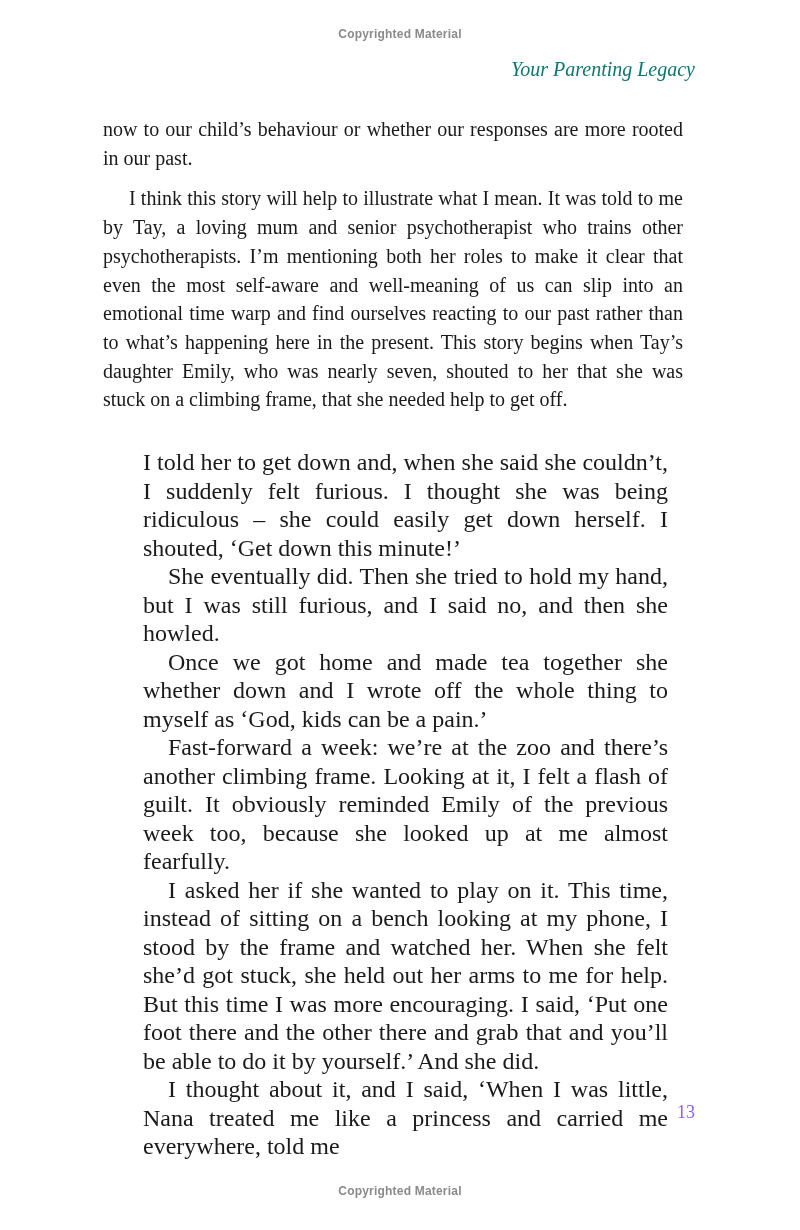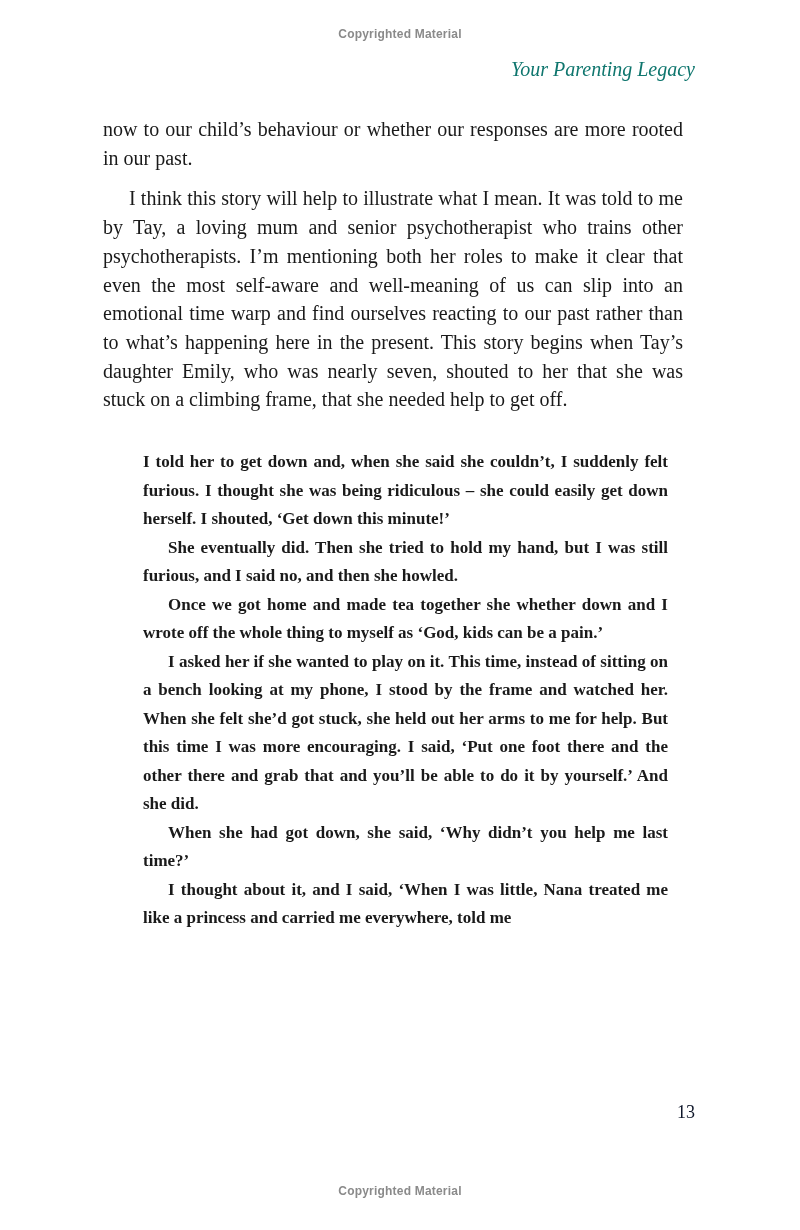--- a/index.html
+++ b/index.html
@@ -55,62 +55,61 @@
   }
   .body-text p.indent {
     text-indent: 26px;
   }
 
   .quote-block {
     position: absolute;
     top: 448px;
     left: 143px;
     width: 525px;
-    font-size: 17px;
+    font-size: 24px;
     line-height: 28.5px;
     text-align: justify;
-    font-weight: bold;
   }
   .quote-block p {
     margin: 0;
     padding: 0;
   }
   .quote-block p.indent {
     text-indent: 25px;
   }
 
   .page-number {
     position: absolute;
     top: 1102px;
     right: 105px;
     font-size: 18px;
     font-variant-numeric: oldstyle-nums;
-    color: #0f172a;
+    color: #8b5cf6;
   }
 </style>
 </head>
 <body>
 
 <div class="page">
 
   <div class="copyright-notice copyright-top">Copyrighted Material</div>
 
   <div class="running-header">Your Parenting Legacy</div>
 
   <div class="body-text">
     <p>now to our child’s behaviour or whether our responses are more rooted in our past.</p>
     <p class="indent">I think this story will help to illustrate what I mean. It was told to me by Tay, a loving mum and senior psychotherapist who trains other psychotherapists. I’m mentioning both her roles to make it clear that even the most self-aware and well-meaning of us can slip into an emotional time warp and find ourselves reacting to our past rather than to what’s happening here in the present. This story begins when Tay’s daughter Emily, who was nearly seven, shouted to her that she was stuck on a climbing frame, that she needed help to get off.</p>
   </div>
 
   <div class="quote-block">
     <p>I told her to get down and, when she said she couldn’t, I suddenly felt furious. I thought she was being ridiculous – she could easily get down herself. I shouted, ‘Get down this minute!’</p>
     <p class="indent">She eventually did. Then she tried to hold my hand, but I was still furious, and I said no, and then she howled.</p>
     <p class="indent">Once we got home and made tea together she whether down and I wrote off the whole thing to myself as ‘God, kids can be a pain.’</p>
+    <p class="indent">Fast-forward a week: we’re at the zoo and there’s another climbing frame. Looking at it, I felt a flash of guilt. It obviously reminded Emily of the previous week too, because she looked up at me almost fearfully.</p>
     <p class="indent">I asked her if she wanted to play on it. This time, instead of sitting on a bench looking at my phone, I stood by the frame and watched her. When she felt she’d got stuck, she held out her arms to me for help. But this time I was more encouraging. I said, ‘Put one foot there and the other there and grab that and you’ll be able to do it by yourself.’ And she did.</p>
-    <p class="indent">When she had got down, she said, ‘Why didn’t you help me last time?’</p>
     <p class="indent">I thought about it, and I said, ‘When I was little, Nana treated me like a princess and carried me everywhere, told me</p>
   </div>
 
   <div class="page-number">13</div>
 
   <div class="copyright-notice copyright-bottom">Copyrighted Material</div>
 
 </div>
 
 </body></html>

